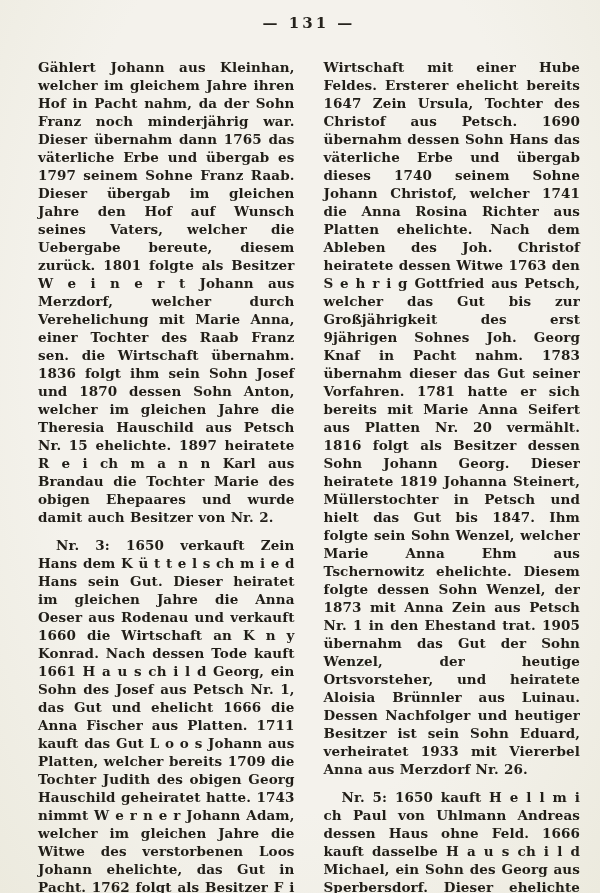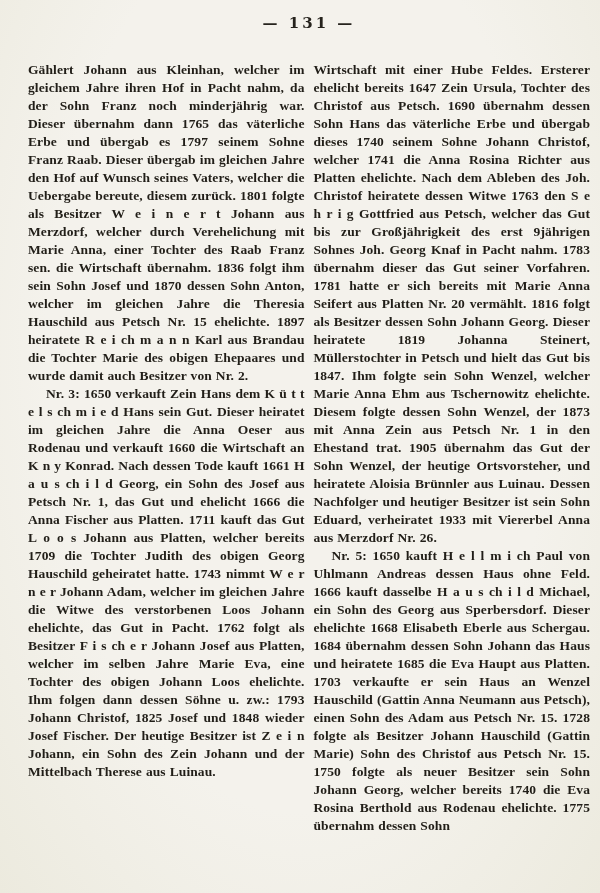--- a/index.html
+++ b/index.html
@@ -20,42 +20,41 @@
     box-sizing: border-box;
     padding: 14px 10px 6px 28px;
     font-family: "DejaVu Serif", "Liberation Serif", serif;
     color: #221f1a;
   }
   .page-number {
     text-align: center;
     font-size: 15px;
     font-weight: 700;
     letter-spacing: 3px;
-    margin-bottom: 29px;
+    margin-bottom: 16px;
     color: #26231d;
   }
   .columns {
     display: flex;
     gap: 9px;
   }
   .column {
     width: 277px;
     box-sizing: border-box;
     text-align: justify;
     font-size: 13.5px;
     font-weight: 700;
     line-height: 18px;
     letter-spacing: 0.1px;
     word-spacing: 0.5px;
     color: #211e18;
     hyphens: none;
   }
   .column p {
-    margin: 0;
-    font-family: Liberation Serif, serif;
+    margin: 10px;
   }
   .column p.indent {
     text-indent: 18px;
   }
 </style>
 </head>
 <body>
 
 <div class="scan-page">
 

